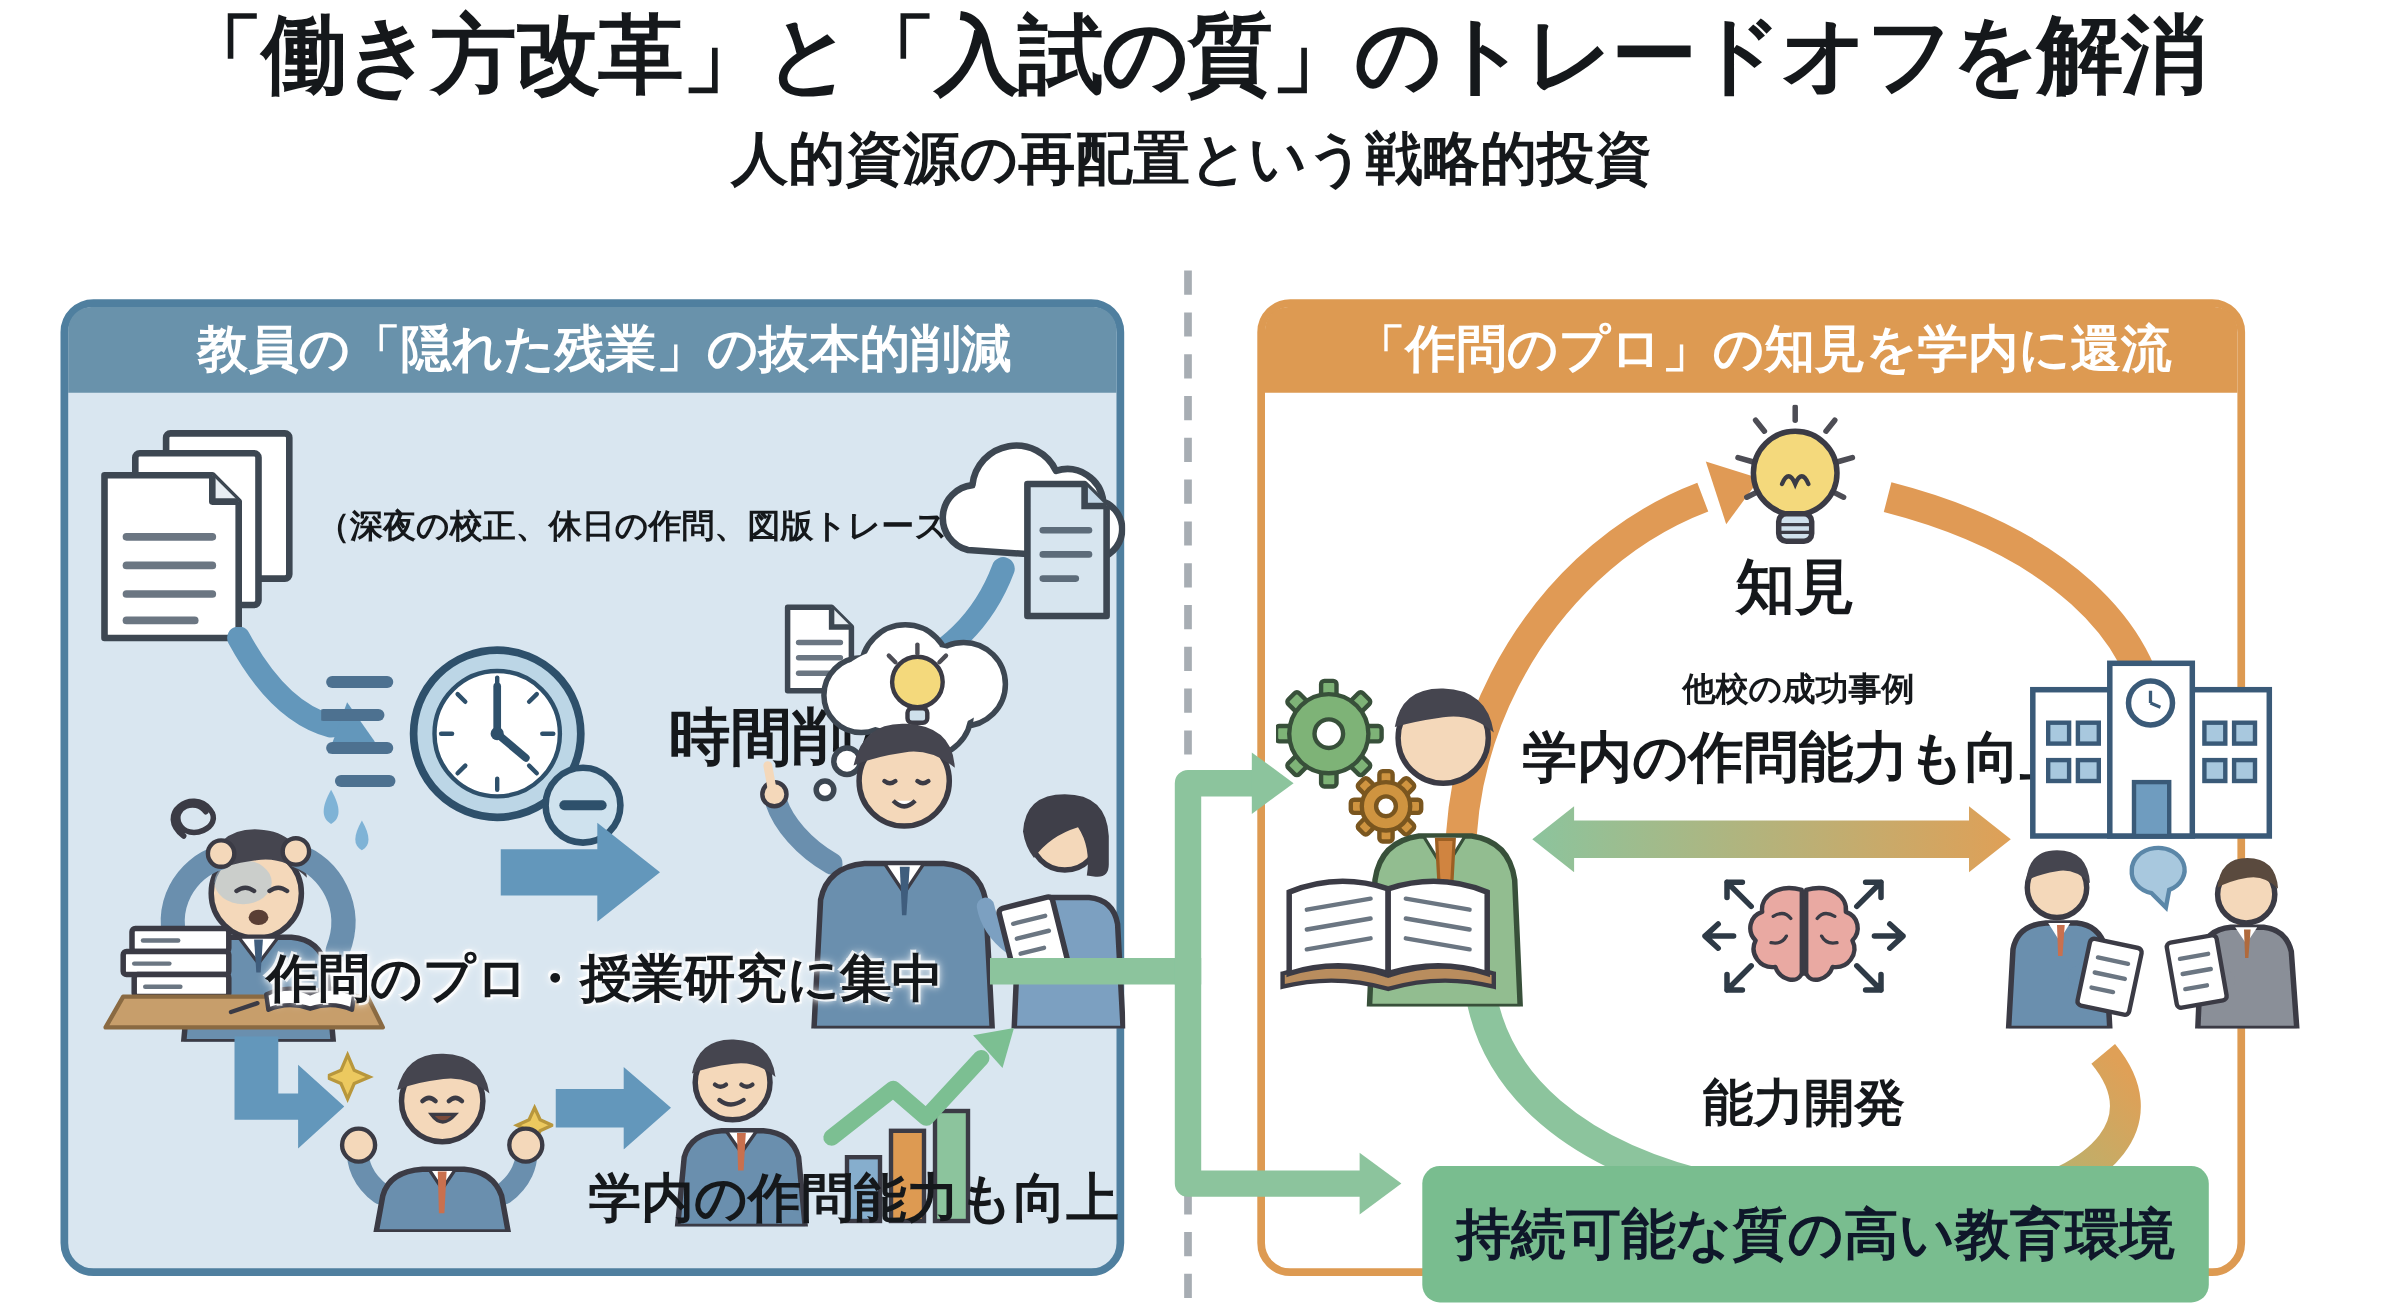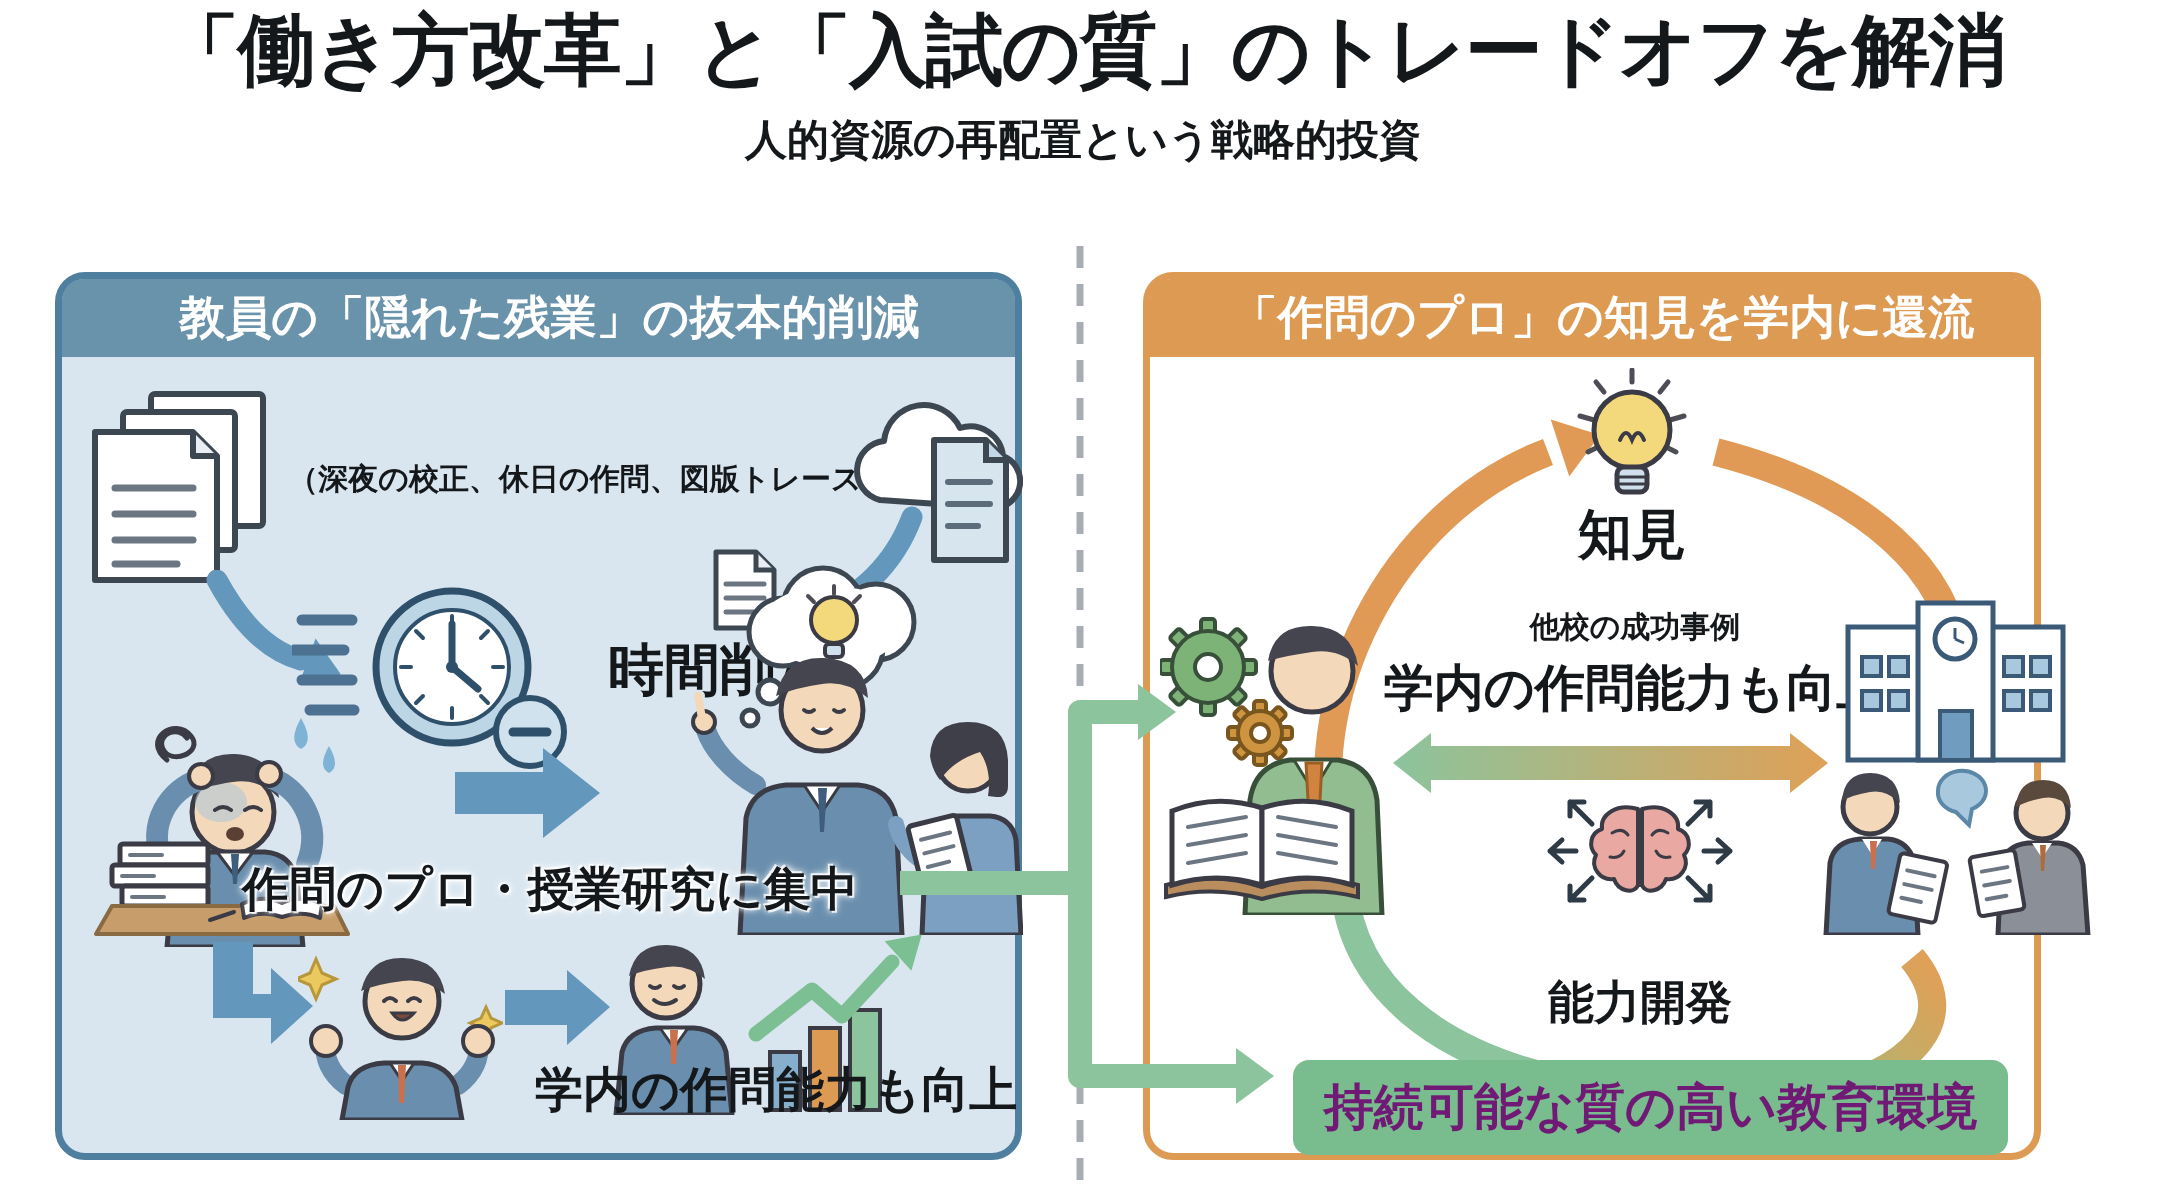--- a/index.html
+++ b/index.html
@@ -5,32 +5,32 @@
   :root{
     --left-accent:#6992ab; --left-border:#4f7f9f; --left-bg:#d9e6f0;
     --right-accent:#dd9a52; --green-connector:#8cc49d; --green-banner:#79bd8f;
     --blue-arrow:#6397bb; --orange-arrow:#e09a55; --ink:#15181b;
   }
   html,body{margin:0;padding:0;background:#fff;}
   .canvas{position:relative;width:2166px;height:1194px;background:#fff;overflow:hidden;
     font-family:"Liberation Sans","DejaVu Sans",sans-serif;color:var(--ink);}
   .t{position:absolute;font-weight:800;white-space:nowrap;text-align:center;line-height:1.15;}
   .title{left:0;width:100%;top:12px;font-size:78px;font-weight:900;letter-spacing:-2px;font-family:Liberation Mono, monospace;}
-  .subtitle{left:0;width:100%;top:116px;font-size:42px;}
+  .subtitle{left:0;width:100%;top:116px;font-size:52px;}
   .panel{position:absolute;border-radius:30px;box-sizing:border-box;}
   .panel.left{left:55px;top:272px;width:967px;height:888px;background:var(--left-bg);border:7px solid var(--left-border);}
   .panel.right{left:1143px;top:272px;width:898px;height:888px;background:#fff;border:7px solid var(--right-accent);}
   .panel-header{position:absolute;left:0;top:0;right:0;height:78px;border-radius:21px 21px 0 0;
     display:flex;align-items:center;justify-content:center;color:#fff;font-size:46px;font-weight:800;white-space:nowrap;padding-left:22px;}
   .panel.left .panel-header{background:var(--left-accent);}
   .panel.right .panel-header{background:var(--right-accent);}
   .abs{position:absolute;}
   .glow{text-shadow:0 0 6px #fff,0 0 10px #fff,2px 2px 0 #ffffffcc,-2px -2px 0 #ffffffcc;}
-  .banner{position:absolute;left:1293px;top:1060px;width:715px;height:95px;background:var(--green-banner);
-    border-radius:16px;display:flex;align-items:center;justify-content:center;color:#701a75;font-size:50px;font-weight:800;white-space:nowrap;}
+  .banner{position:absolute;left:1293px;top:1060px;width:715px;height:124px;background:var(--green-banner);
+    border-radius:16px;display:flex;align-items:center;justify-content:center;color:#0f172a;font-size:50px;font-weight:800;white-space:nowrap;}
   svg{display:block;}
 </style>
 </head>
 <body>
 
 <div class="canvas">
 
   <div class="t title">「働き方改革」と「入試の質」のトレードオフを解消</div>
   <div class="t subtitle">人的資源の再配置という戦略的投資</div>
 

